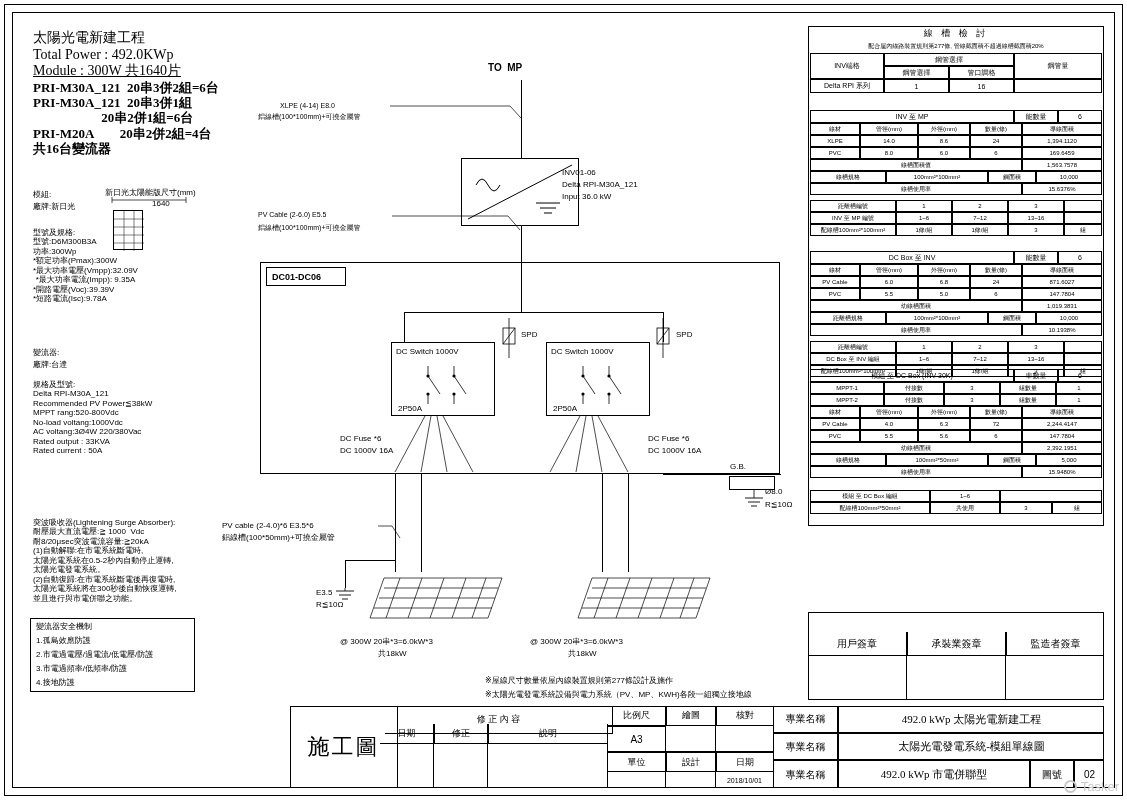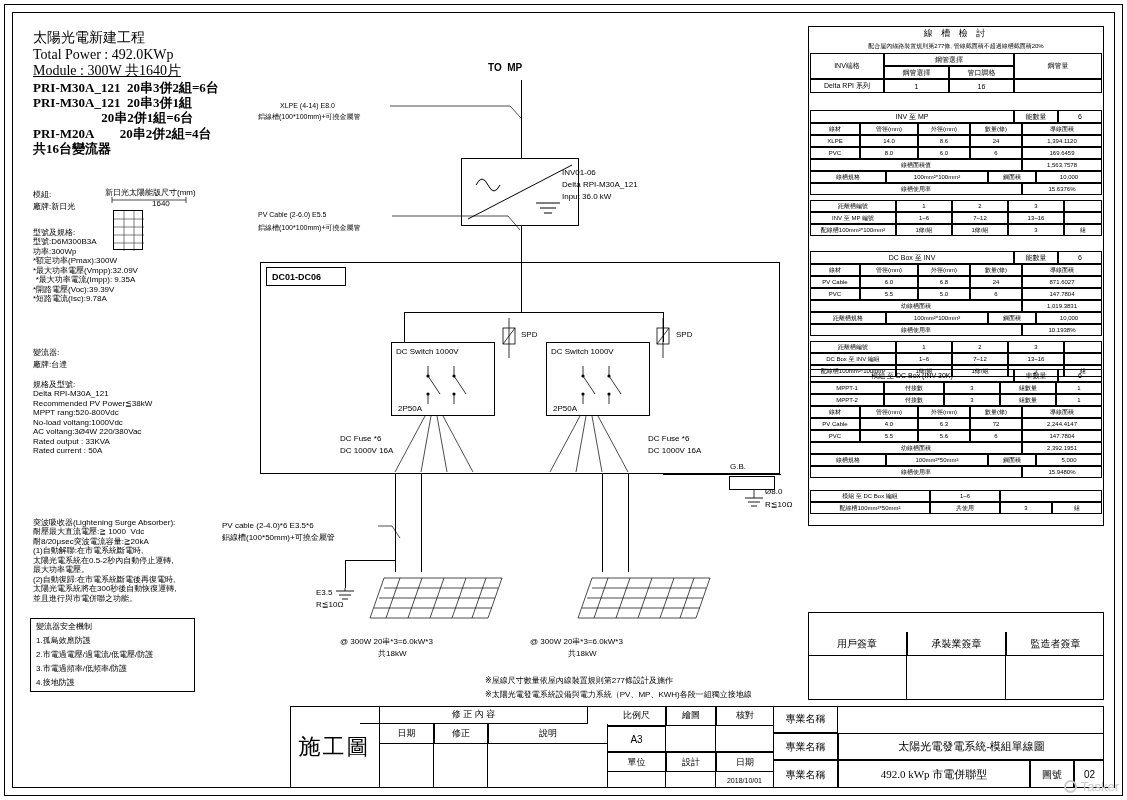--- a/index.html
+++ b/index.html
@@ -87,21 +87,21 @@
     <div class="t f8" style="position:relative;">Rated output : 33KVA</div>
     <div class="t f8" style="position:relative;">Rated current : 50A</div>
   </div>
 
   <div style="position:absolute;left:33px;top:518px;">
     <div class="t f8" style="position:relative;">突波吸收器(Lightening Surge Absorber):</div>
     <div class="t f8" style="position:relative;">耐壓最大直流電壓:≧ 1000  Vdc</div>
     <div class="t f8" style="position:relative;">耐8/20μsec突波電流容量:≧20kA</div>
     <div class="t f8" style="position:relative;">(1)自動解聯:在市電系統斷電時,</div>
     <div class="t f8" style="position:relative;">太陽光電系統在0.5-2秒內自動停止運轉,</div>
-    <div class="t f8" style="position:relative;">最大功率電壓。</div>
+    <div class="t f8" style="position:relative;">太陽光電發電系統。</div>
     <div class="t f8" style="position:relative;">(2)自動復歸:在市電系統斷電後再復電時,</div>
     <div class="t f8" style="position:relative;">太陽光電系統將在300秒後自動恢復運轉,</div>
     <div class="t f8" style="position:relative;">並且進行與市電併聯之功能。</div>
   </div>
 
   <div class="box" style="left:30px;top:618px;width:165px;height:74px;"></div>
   <div class="t f8" style="left:36px;top:622px;">變流器安全機制</div>
   <div class="t f8" style="left:36px;top:636px;">1.孤島效應防護</div>
   <div class="t f8" style="left:36px;top:650px;">2.市電過電壓/過電流/低電壓/防護</div>
   <div class="t f8" style="left:36px;top:664px;">3.市電過頻率/低頻率/防護</div>
@@ -456,25 +456,25 @@
   <div class="brd" style="left:808px;top:612px;width:296px;height:88px;"></div>
   <div class="cell f10" style="left:808px;top:632px;width:99px;height:24px;border-left:none;border-top:none;">用戶簽章</div>
   <div class="cell f10" style="left:907px;top:632px;width:99px;height:24px;border-top:none;">承裝業簽章</div>
   <div class="cell f10" style="left:1006px;top:632px;width:98px;height:24px;border-top:none;border-right:none;">監造者簽章</div>
   <div class="cell nb" style="left:808px;top:656px;width:99px;height:44px;border-right:1px solid #000;"></div>
   <div class="cell nb" style="left:907px;top:656px;width:99px;height:44px;border-right:1px solid #000;"></div>
   <div class="cell nb" style="left:1006px;top:656px;width:98px;height:44px;"></div>
 
   <div class="brd" style="left:290px;top:706px;width:814px;height:82px;"></div>
 
-  <div class="cell nb" style="left:290px;top:706px;width:90px;height:82px;border-right:1px solid #000;">
+  <div class="cell nb" style="left:290px;top:706px;width:108px;height:82px;border-right:1px solid #000;">
     <span class="f22 serif" style="letter-spacing:2px;">施工圖</span>
   </div>
 
-  <div class="cell f9" style="left:360px;top:706px;width:228px;height:18px;border-left:none;border-top:none;">修 正 內 容</div>
+  <div class="cell f9" style="left:385px;top:706px;width:228px;height:28px;border-left:none;border-top:none;">修 正 內 容</div>
   <div class="cell f9" style="left:380px;top:724px;width:54px;height:20px;border-left:none;border-top:none;">日期</div>
   <div class="cell f9" style="left:434px;top:724px;width:54px;height:20px;border-top:none;">修正</div>
   <div class="cell f9" style="left:488px;top:724px;width:120px;height:20px;border-top:none;">說明</div>
   <div class="cell nb" style="left:380px;top:744px;width:54px;height:44px;border-right:1px solid #000;"></div>
   <div class="cell nb" style="left:434px;top:744px;width:54px;height:44px;border-right:1px solid #000;"></div>
   <div class="cell nb" style="left:488px;top:744px;width:120px;height:44px;border-right:1px solid #000;"></div>
 
   <div class="cell f9" style="left:608px;top:706px;width:58px;height:20px;border-left:none;border-top:none;">比例尺</div>
   <div class="cell f9" style="left:666px;top:706px;width:50px;height:20px;border-top:none;">繪圖</div>
   <div class="cell f9" style="left:716px;top:706px;width:58px;height:20px;border-top:none;">核對</div>
@@ -483,20 +483,21 @@
   <div class="cell nb" style="left:716px;top:726px;width:58px;height:26px;border-right:1px solid #000;border-bottom:1px solid #000;"></div>
 
   <div class="cell f9" style="left:608px;top:752px;width:58px;height:20px;border-left:none;">單位</div>
   <div class="cell f9" style="left:666px;top:752px;width:50px;height:20px;">設計</div>
   <div class="cell f9" style="left:716px;top:752px;width:58px;height:20px;">日期</div>
   <div class="cell nb" style="left:608px;top:772px;width:58px;height:16px;border-right:1px solid #000;"></div>
   <div class="cell nb" style="left:666px;top:772px;width:50px;height:16px;border-right:1px solid #000;"></div>
   <div class="cell f7" style="left:716px;top:772px;width:58px;height:16px;border-right:1px solid #000;border-top:none;border-left:none;border-bottom:none;">2018/10/01</div>
 
   <div class="cell f10" style="left:774px;top:706px;width:64px;height:27px;border-left:none;border-top:none;">專業名稱</div>
+  <div class="cell f11 serif" style="left:838px;top:706px;width:266px;height:27px;border-top:none;border-right:none;">492.0 kWp 太陽光電新建工程</div>
 
   <div class="cell f10" style="left:774px;top:733px;width:64px;height:27px;border-left:none;">專業名稱</div>
   <div class="cell f11 serif" style="left:838px;top:733px;width:266px;height:27px;border-right:none;">太陽光電發電系統-模組單線圖</div>
 
   <div class="cell f10" style="left:774px;top:760px;width:64px;height:28px;border-left:none;border-bottom:none;">專業名稱</div>
   <div class="cell f11 serif" style="left:838px;top:760px;width:192px;height:28px;border-bottom:none;">492.0 kWp 市電併聯型</div>
   <div class="cell f10" style="left:1030px;top:760px;width:44px;height:28px;border-bottom:none;">圖號</div>
   <div class="cell f10" style="left:1074px;top:760px;width:30px;height:28px;border-bottom:none;border-right:none;">02</div>
 
   <div class="wm">

